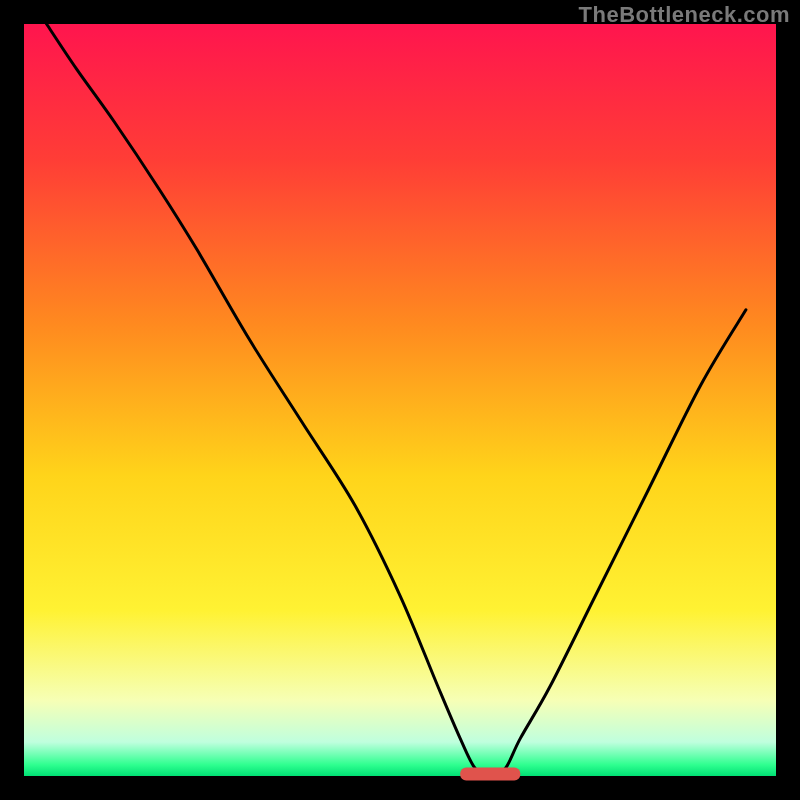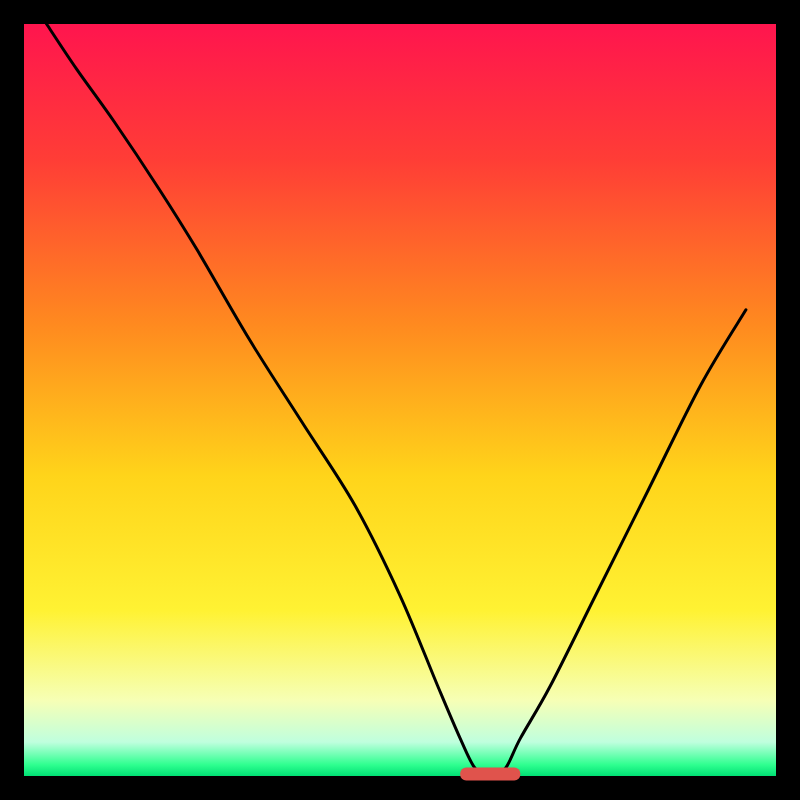--- a/index.html
+++ b/index.html
@@ -50,13 +50,14 @@
 
     <rect x="0" y="0" width="800" height="800" fill="#000"></rect>
 
     <rect x="24" y="24" width="752" height="752" fill="url(#bg-grad)"></rect>
 
     <path id="curve-path" d="M 46.56 24 C 51.57333333333334 31.520000000000007 65.36000000000001 52.826666666666696 76.64000000000001 69.12000000000003 C 87.92000000000002 85.41333333333337 100.45333333333333 101.70666666666668 114.24 121.76 C 128.02666666666664 141.81333333333333 145.57333333333332 168.1333333333333 159.35999999999999 189.43999999999997 C 173.14666666666665 210.74666666666664 181.92000000000002 224.53333333333336 196.96 249.60000000000002 C 212 274.6666666666667 232.05333333333334 311.0133333333334 249.6 339.84000000000003 C 267.14666666666665 368.6666666666667 284.6933333333333 394.9866666666667 302.24 422.56 C 319.7866666666667 450.1333333333333 338.58666666666664 476.4533333333334 354.88 505.28000000000003 C 371.17333333333335 534.1066666666667 386.2133333333333 565.4399999999999 400 595.52 C 413.7866666666667 625.6 427.5733333333334 661.9466666666667 437.6 685.76 C 447.62666666666667 709.5733333333333 453.8933333333333 724.6133333333333 460.15999999999997 738.4 C 466.4266666666666 752.1866666666666 470.18666666666667 762.2133333333334 475.2 768.48 C 480.2133333333333 774.7466666666667 485.2266666666667 776 490.24 776 C 495.25333333333333 776 500.2666666666667 774.7466666666667 505.28000000000003 768.48 C 510.29333333333335 762.2133333333334 512.8000000000001 752.1866666666666 520.32 738.4 C 527.84 724.6133333333333 537.8666666666667 709.5733333333333 550.4 685.76 C 562.9333333333333 661.9466666666667 579.2266666666667 628.1066666666667 595.52 595.52 C 611.8133333333333 562.9333333333333 630.6133333333332 525.3333333333334 648.16 490.24 C 665.7066666666667 455.14666666666665 684.5066666666668 415.03999999999996 700.8000000000001 384.96 C 717.0933333333334 354.88 738.4 322.2933333333333 745.92 309.76" fill="none" stroke="#000" stroke-width="3" stroke-linejoin="round" stroke-linecap="round"></path>
 
     <rect id="opt-marker" x="460.15999999999997" y="767.5" width="60.16000000000008" height="13" rx="6" ry="6" fill="#e0534c"></rect>
   </svg>
 
+  <div class="watermark">TheBottleneck.com</div>
 </div>
 
 </body></html>

